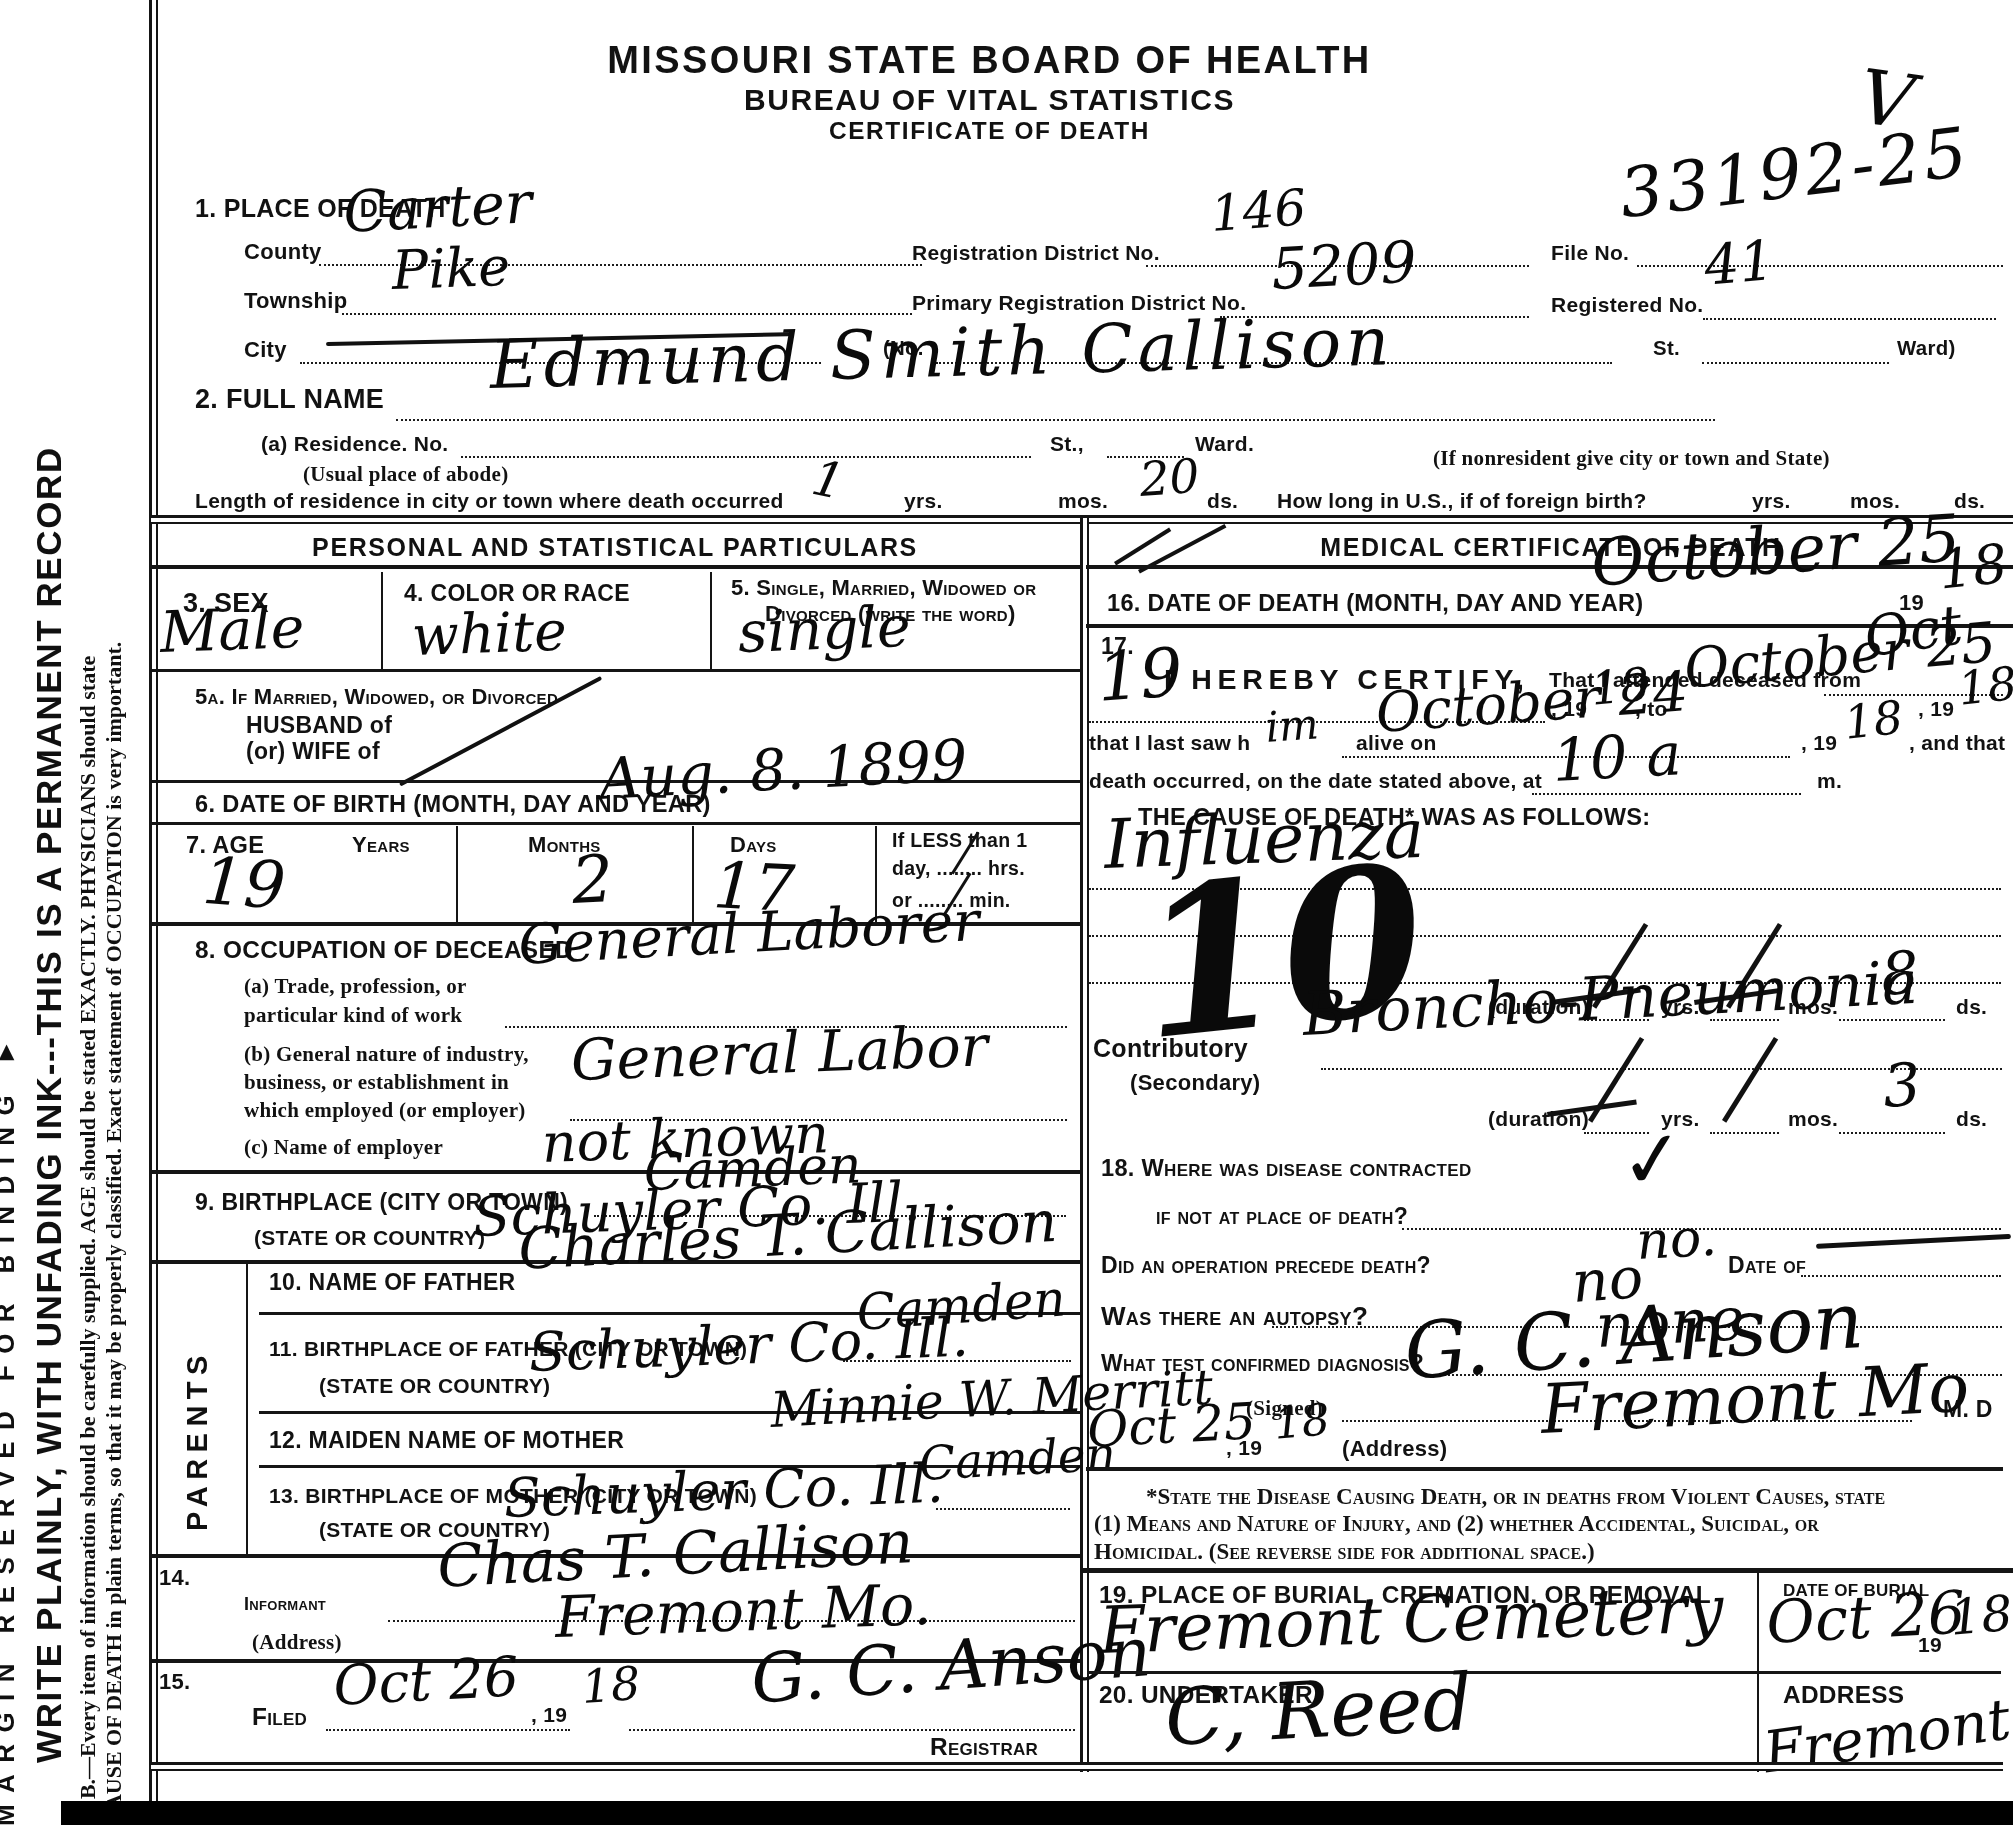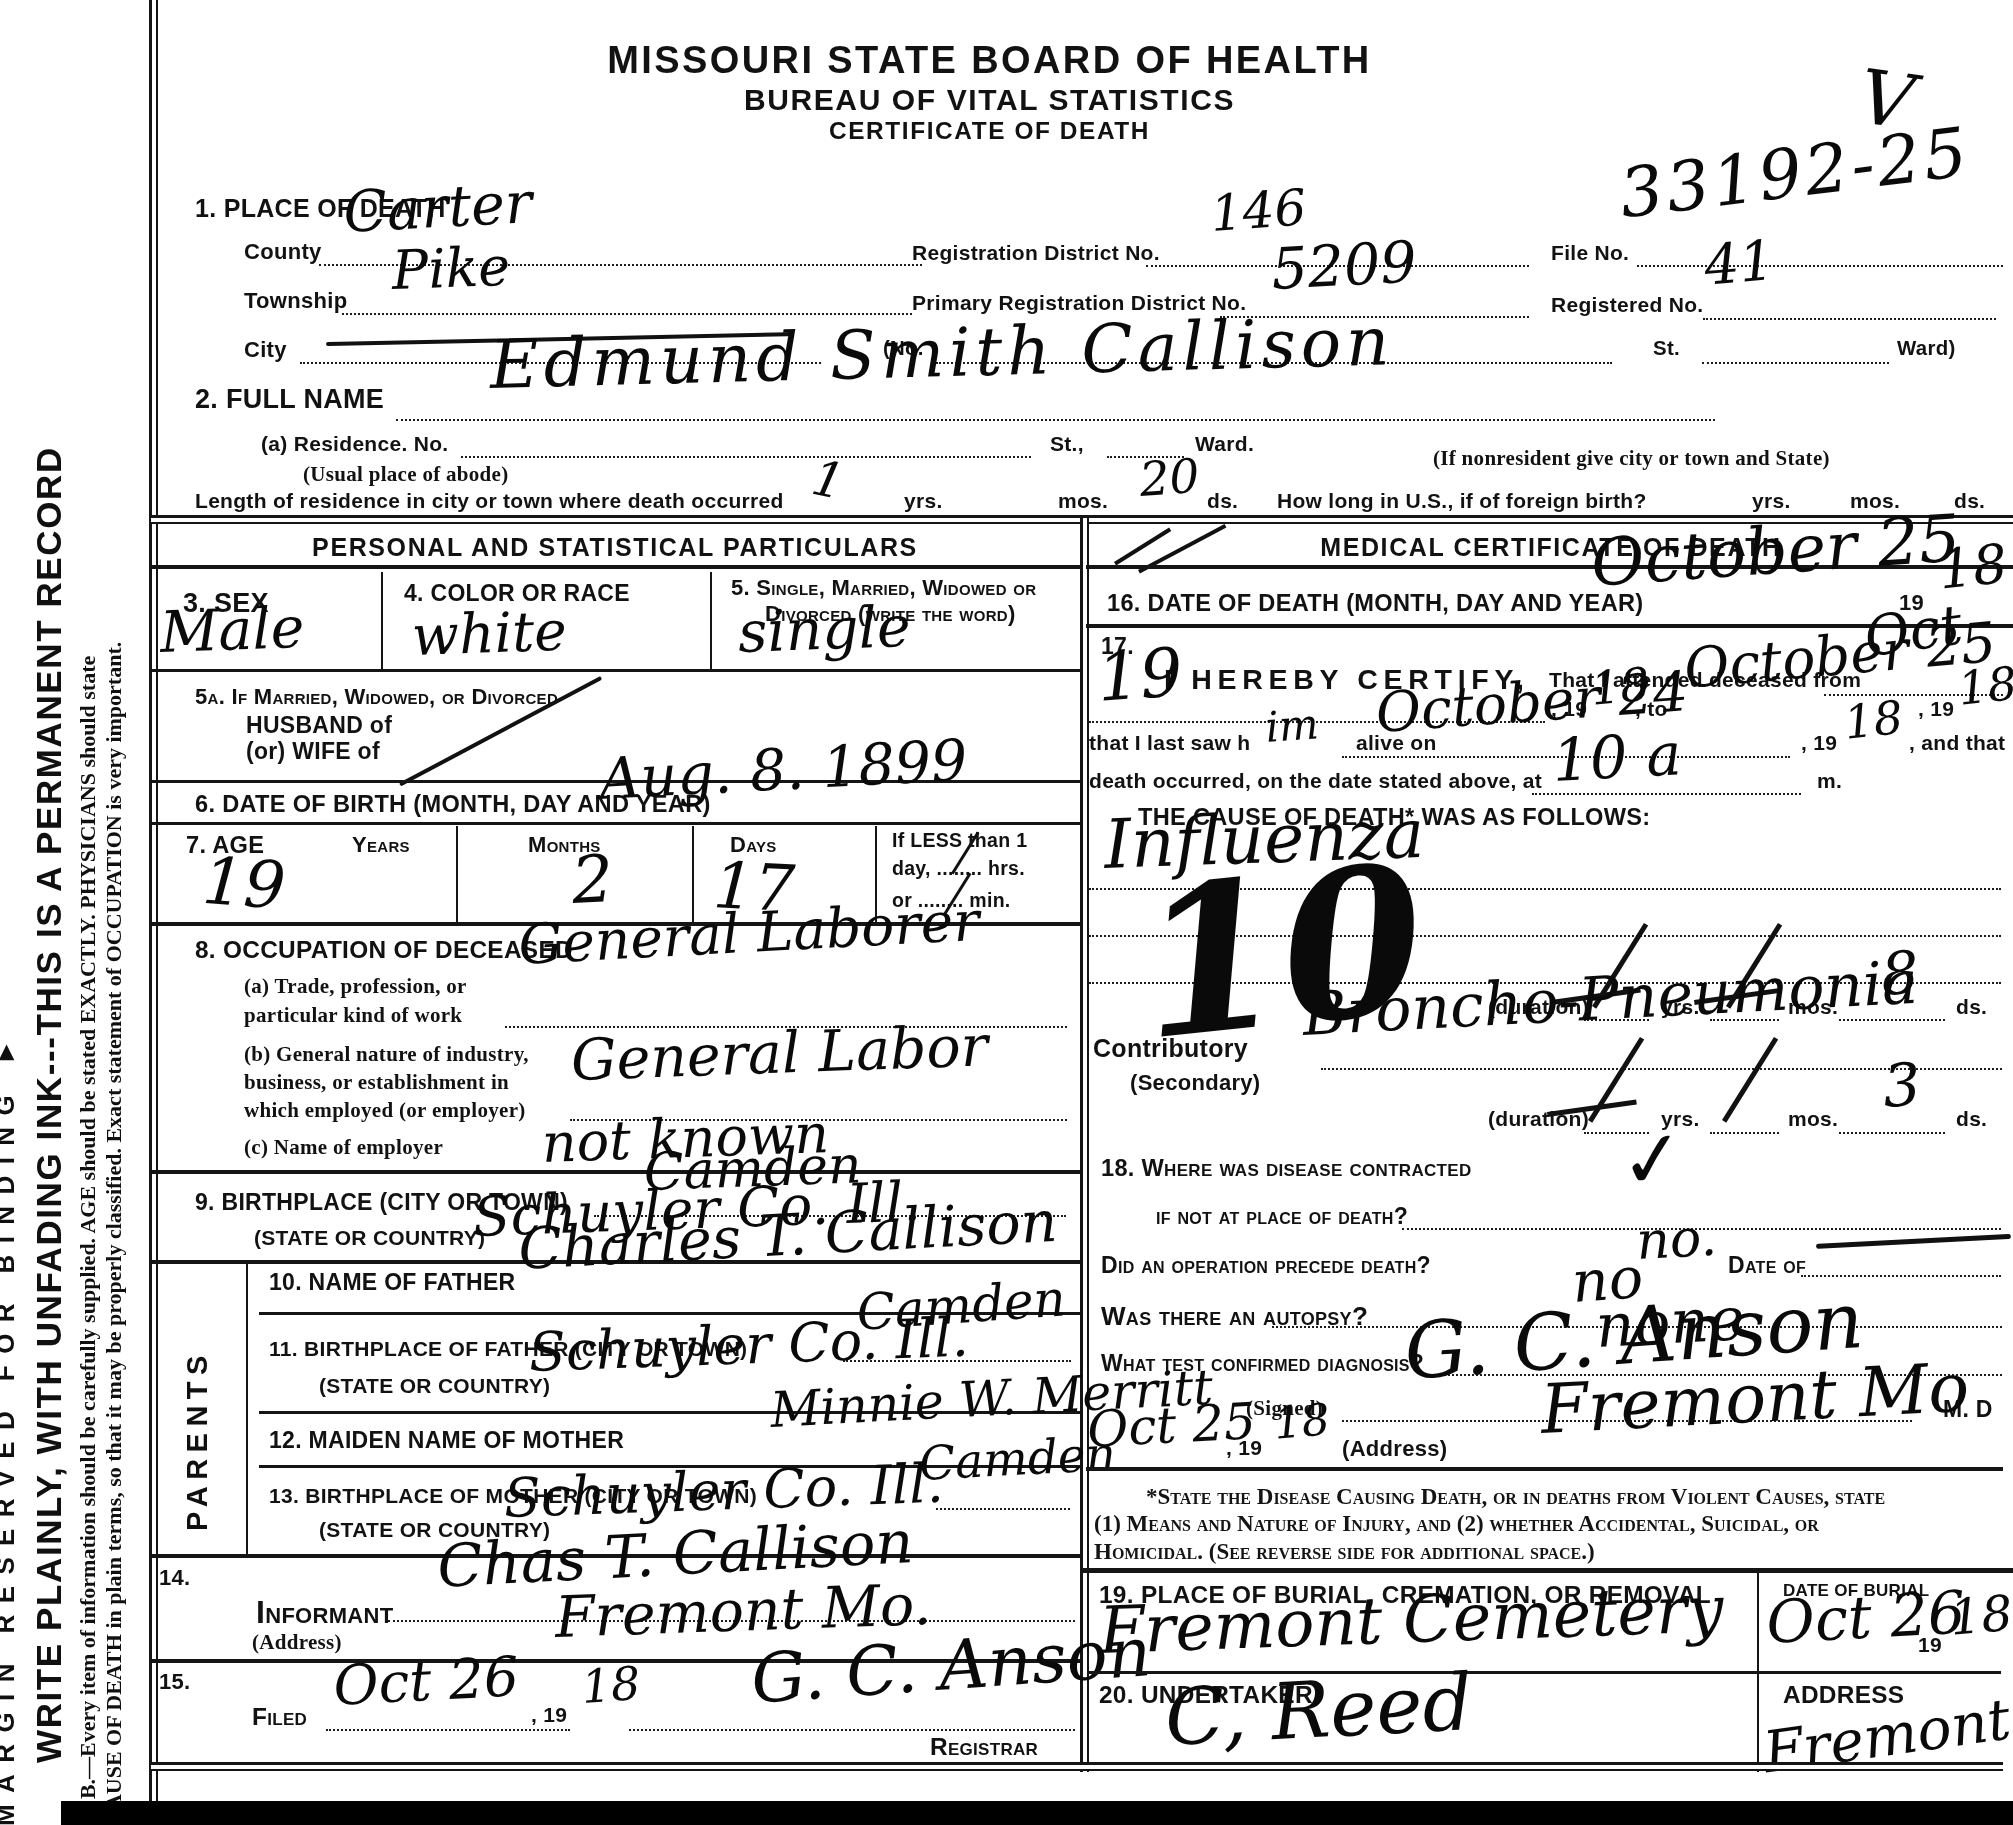--- a/index.html
+++ b/index.html
@@ -183,21 +183,21 @@
   <div class="ln" style="left:259px;top:1465px;width:821px;height:3.3px;"></div>
 
   <div class="lbl" style="left:269px;top:1484px;font-size:21px;">13. BIRTHPLACE OF MOTHER (CITY OR TOWN)</div>
   <div class="hw" style="left:918px;top:1440px;font-size:47px;transform:rotate(-3deg);">Camden</div>
   <div class="dot" style="left:936px;top:1508px;width:134px;"></div>
   <div class="lbl" style="left:319px;top:1518px;font-size:21px;">(STATE OR COUNTRY)</div>
   <div class="hw" style="left:503px;top:1472px;font-size:54px;transform:rotate(-2deg);">Schuyler Co. Ill.</div>
   <div class="ln" style="left:151px;top:1554px;width:929px;height:4.1px;"></div>
 
   <div class="lbl" style="left:159px;top:1565px;font-size:22px;">14.</div>
-  <div class="lbl sc" style="left:256px;top:1594px;font-size:32px;">Informant</div>
+  <div class="lbl sc" style="left:244px;top:1594px;font-size:18px;">Informant</div>
   <div class="dot" style="left:388px;top:1620px;width:687px;"></div>
   <div class="hw" style="left:436px;top:1537px;font-size:59px;transform:rotate(-3deg);">Chas T. Callison</div>
   <div class="lbl" style="left:252px;top:1630px;font-size:21px;font-weight:600;font-family:'Liberation Serif',serif;">(Address)</div>
   <div class="hw" style="left:554px;top:1589px;font-size:57px;transform:rotate(-2deg);">Fremont Mo.</div>
   <div class="ln" style="left:151px;top:1659px;width:929px;height:4.1px;"></div>
 
   <div class="lbl" style="left:159px;top:1669px;font-size:22px;">15.</div>
   <div class="lbl sc" style="left:252px;top:1703px;font-size:24.4px;">Filed</div>
   <div class="hw" style="left:332px;top:1659px;font-size:55px;transform:rotate(-3deg);">Oct 26</div>
   <div class="lbl" style="left:531px;top:1703px;font-size:21px;font-weight:600;">, 19</div>

